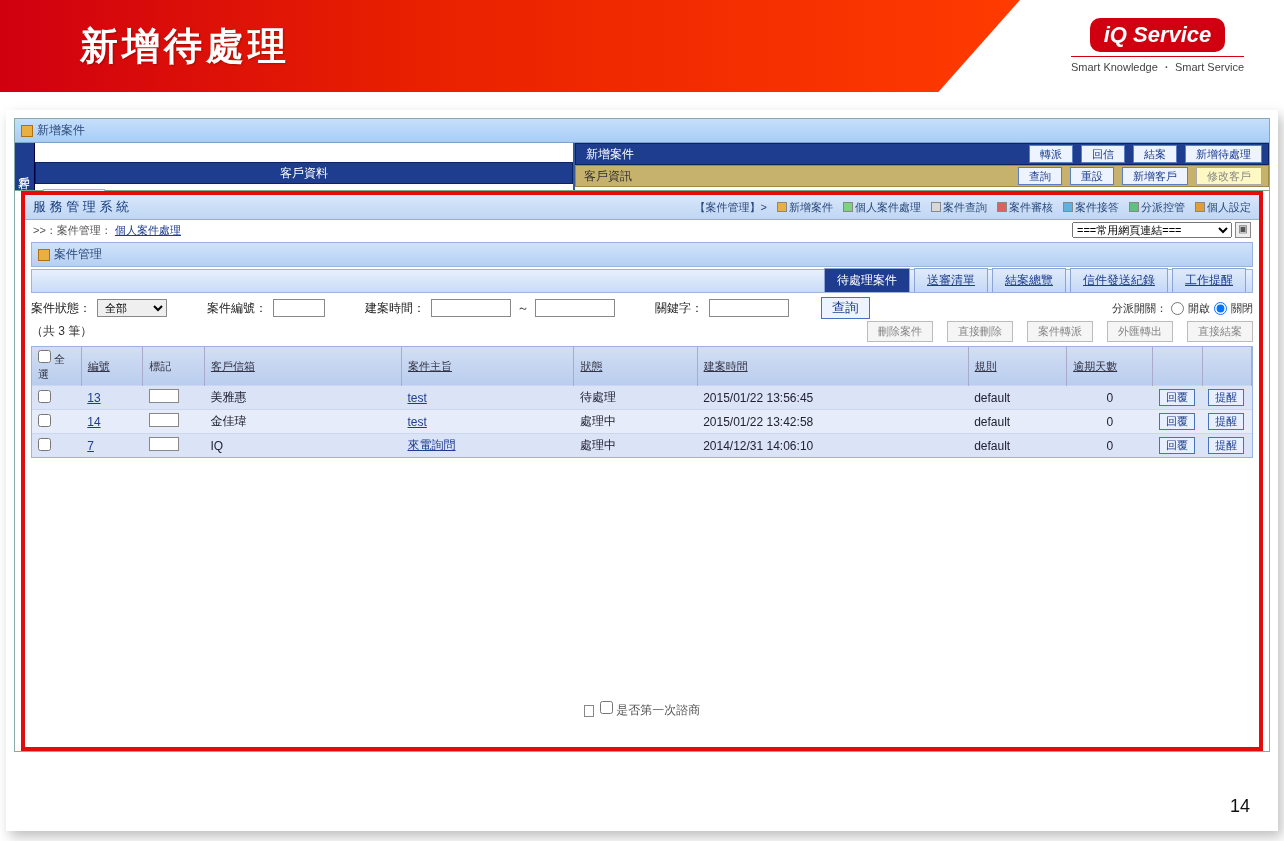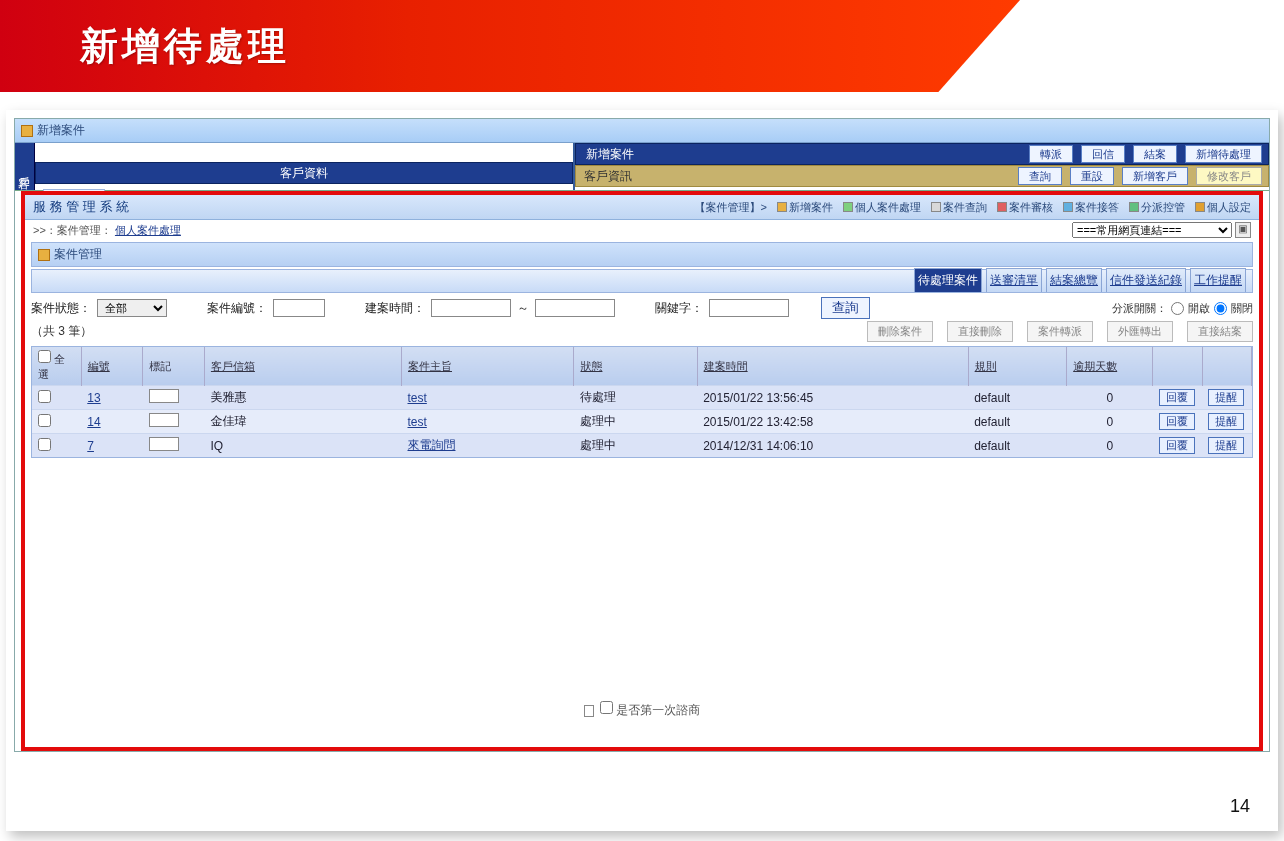--- a/index.html
+++ b/index.html
@@ -184,21 +184,21 @@
   .tabrow {
     margin: 0 6px;
     border: 1px solid #9bb4df;
     background: linear-gradient(#e8f0fc,#c8dbf7);
     height: 24px;
     display:flex; justify-content:flex-end; align-items:flex-end;
     padding-right: 6px;
     gap:4px;
   }
   .tabrow .tab {
-    padding: 3px 3px;
+    padding: 3px 12px;
     font-size: 12px;
     color:#1e3d8f;
     background: linear-gradient(#e0ebfa,#c4d8f5);
     border:1px solid #8aa5d5;
     border-bottom:none;
     cursor:pointer;
     text-decoration: underline;
   }
   .tabrow .tab.active {
     background:#1e3d8f; color:#fff; text-decoration:none;
@@ -274,20 +274,24 @@
     right: 28px; bottom: 14px;
     font-size: 18px; color:#111;
   }
 </style>
 </head>
 <body>
 
 <div class="banner">
   <div class="banner-red">
     <div class="banner-title">新增待處理</div>
+  </div>
+  <div class="brand">
+    <div class="brand-logo">iQ Service</div>
+    <div class="brand-tag">Smart Knowledge ・ Smart Service</div>
   </div>
 </div>
 
 <div class="slide-area">
 
   <div class="app">
 
     <div class="win-title">
       <span class="ico-file"></span>
       <span>新增案件</span>

